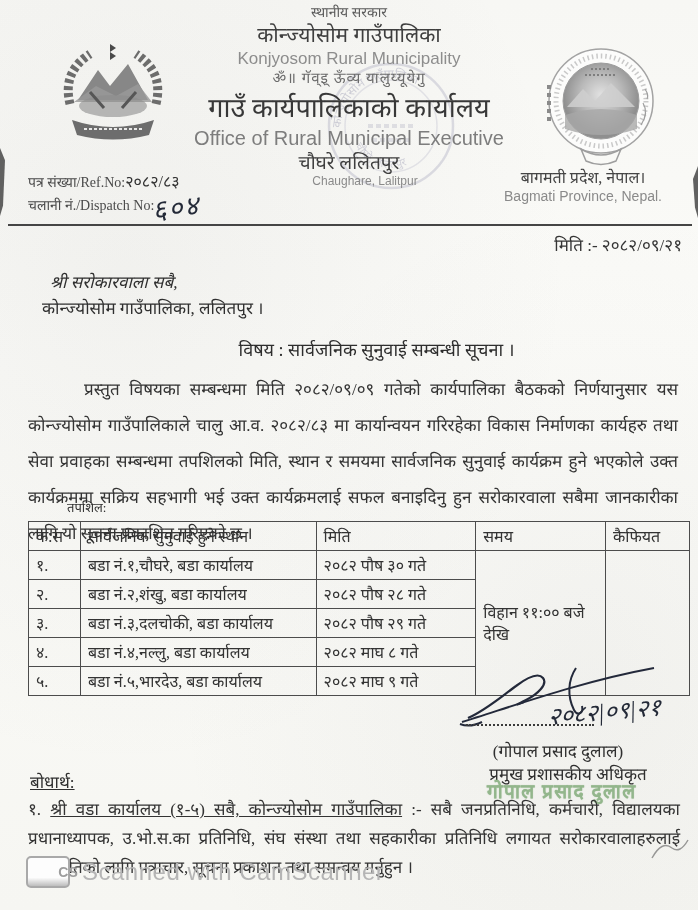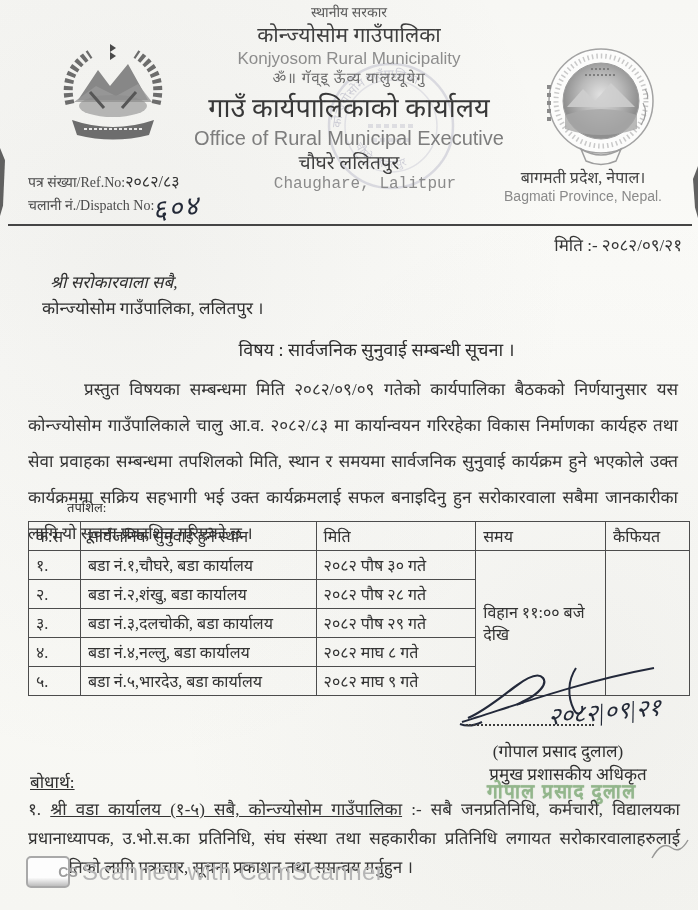--- a/index.html
+++ b/index.html
@@ -15,21 +15,21 @@
   .abs{position:absolute;}
   
   .hdr-center{left:0;right:0;top:4px;text-align:center;line-height:1.25;}
   .t-localgov{font-size:14px;color:#5a5a5a;}
   .t-muni-np{font-size:21px;color:#3e3e3e;font-weight:500;}
   .t-muni-en{font-size:17px;color:#8d8d8d;font-family:"Liberation Sans",sans-serif;}
   .t-script{font-size:15px;color:#6b6b6b;letter-spacing:1px;}
   .t-office-np{font-size:27px;color:#383838;font-weight:400;margin-top:4px;}
   .t-office-en{font-size:20px;color:#7d7d7d;font-family:"Liberation Sans",sans-serif;}
   .t-place-np{font-size:19px;color:#3e3e3e;}
-  .t-place-en{font-size:16px;color:#8a8a8a;font-family:Liberation Mono, monospace;padding-left:32px;}
+  .t-place-en{font-size:12px;color:#8a8a8a;font-family:Liberation Sans, sans-serif;padding-left:32px;}
   .province{right:10px;top:166px;width:210px;text-align:center;}
   .t-prov-np{font-size:16px;color:#454545;}
   .t-prov-en{font-size:14px;color:#8a8a8a;font-family:"Liberation Sans",sans-serif;}
   .refs{left:28px;top:170px;font-size:14px;color:#4a4a4a;line-height:23px;}
   .refs .val{font-size:16px;color:#333;}
   .handwrit{font-family:"Liberation Serif",serif;font-style:italic;color:#242a38;}
   .dispatch-val{left:152px;top:188px;font-size:27px;transform:rotate(-7deg);letter-spacing:2px;}
   .rule{left:8px;width:684px;top:224px;border-top:2px solid #454545;height:0;}
   .date-line{right:16px;top:233px;font-size:17px;color:#353535;}
   

